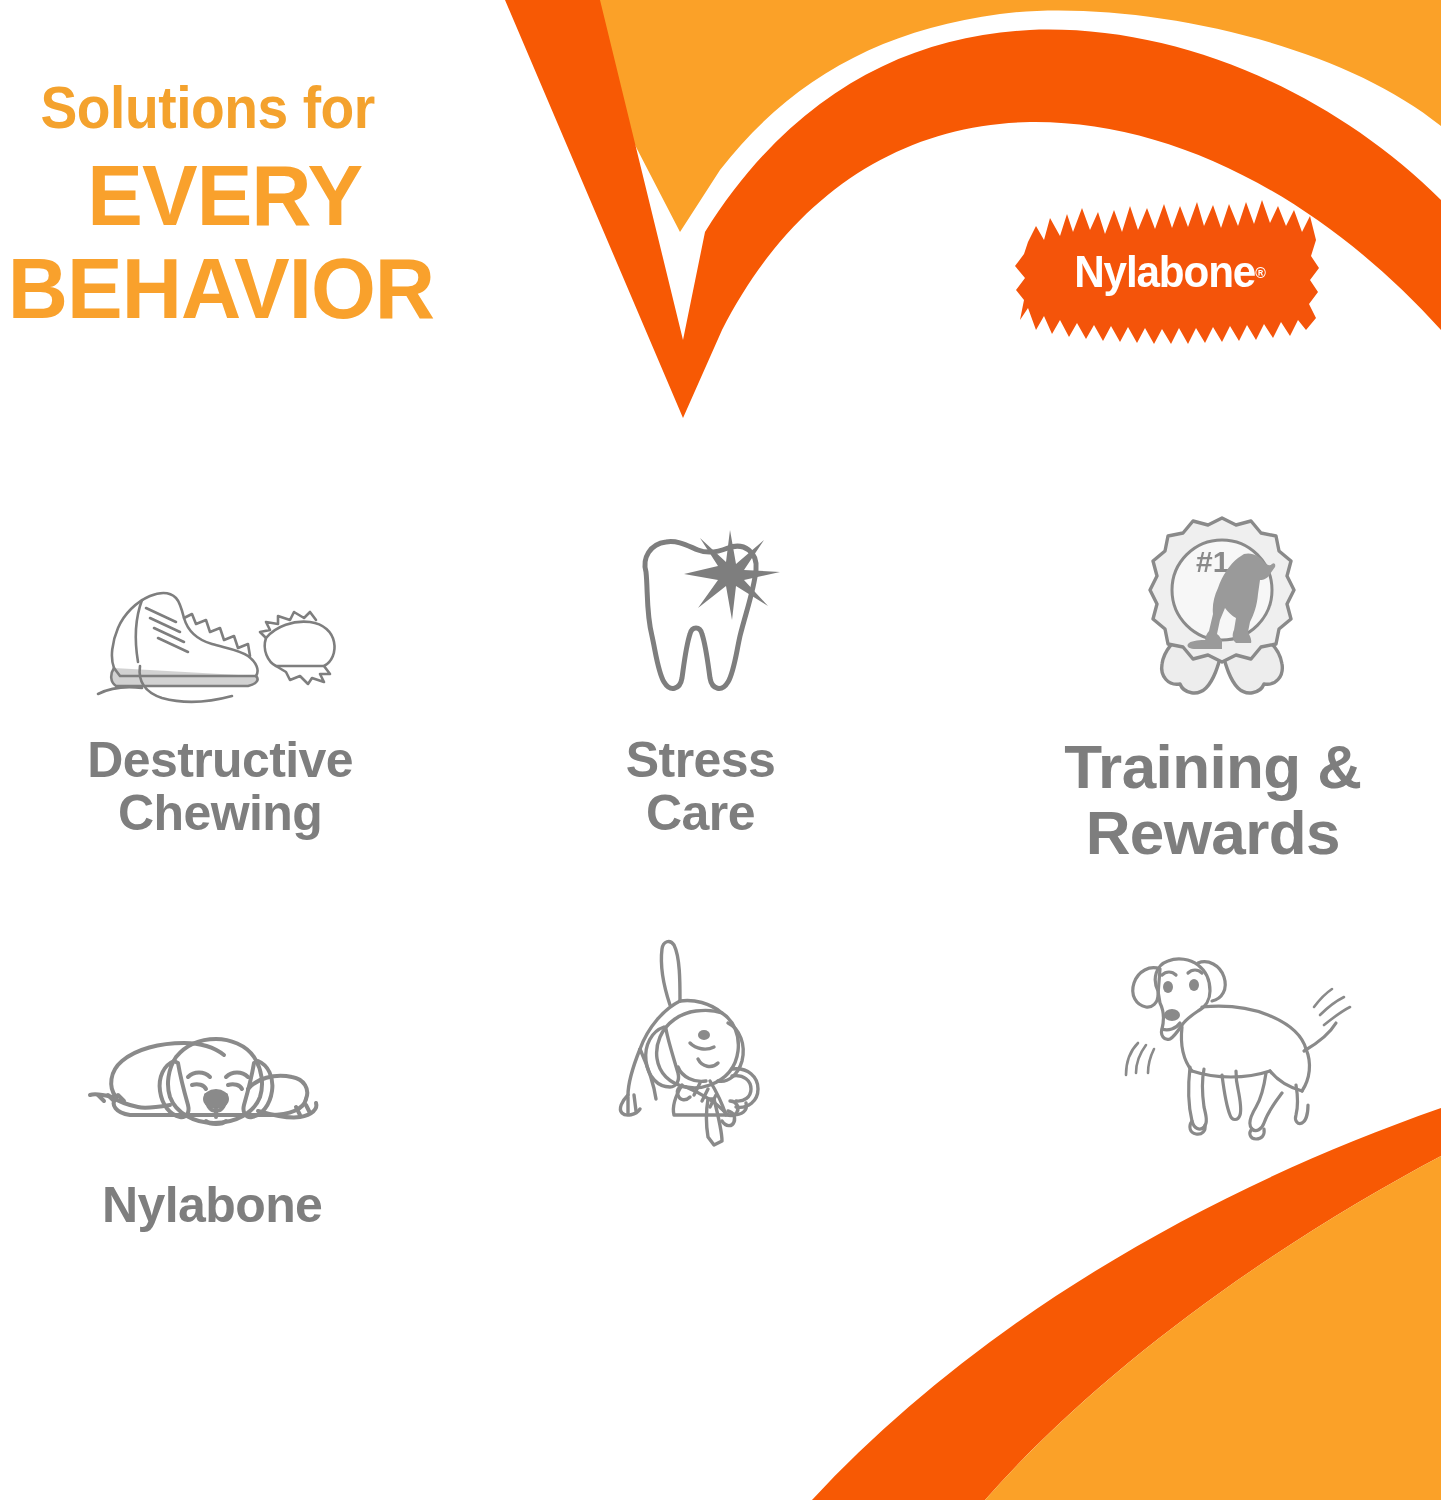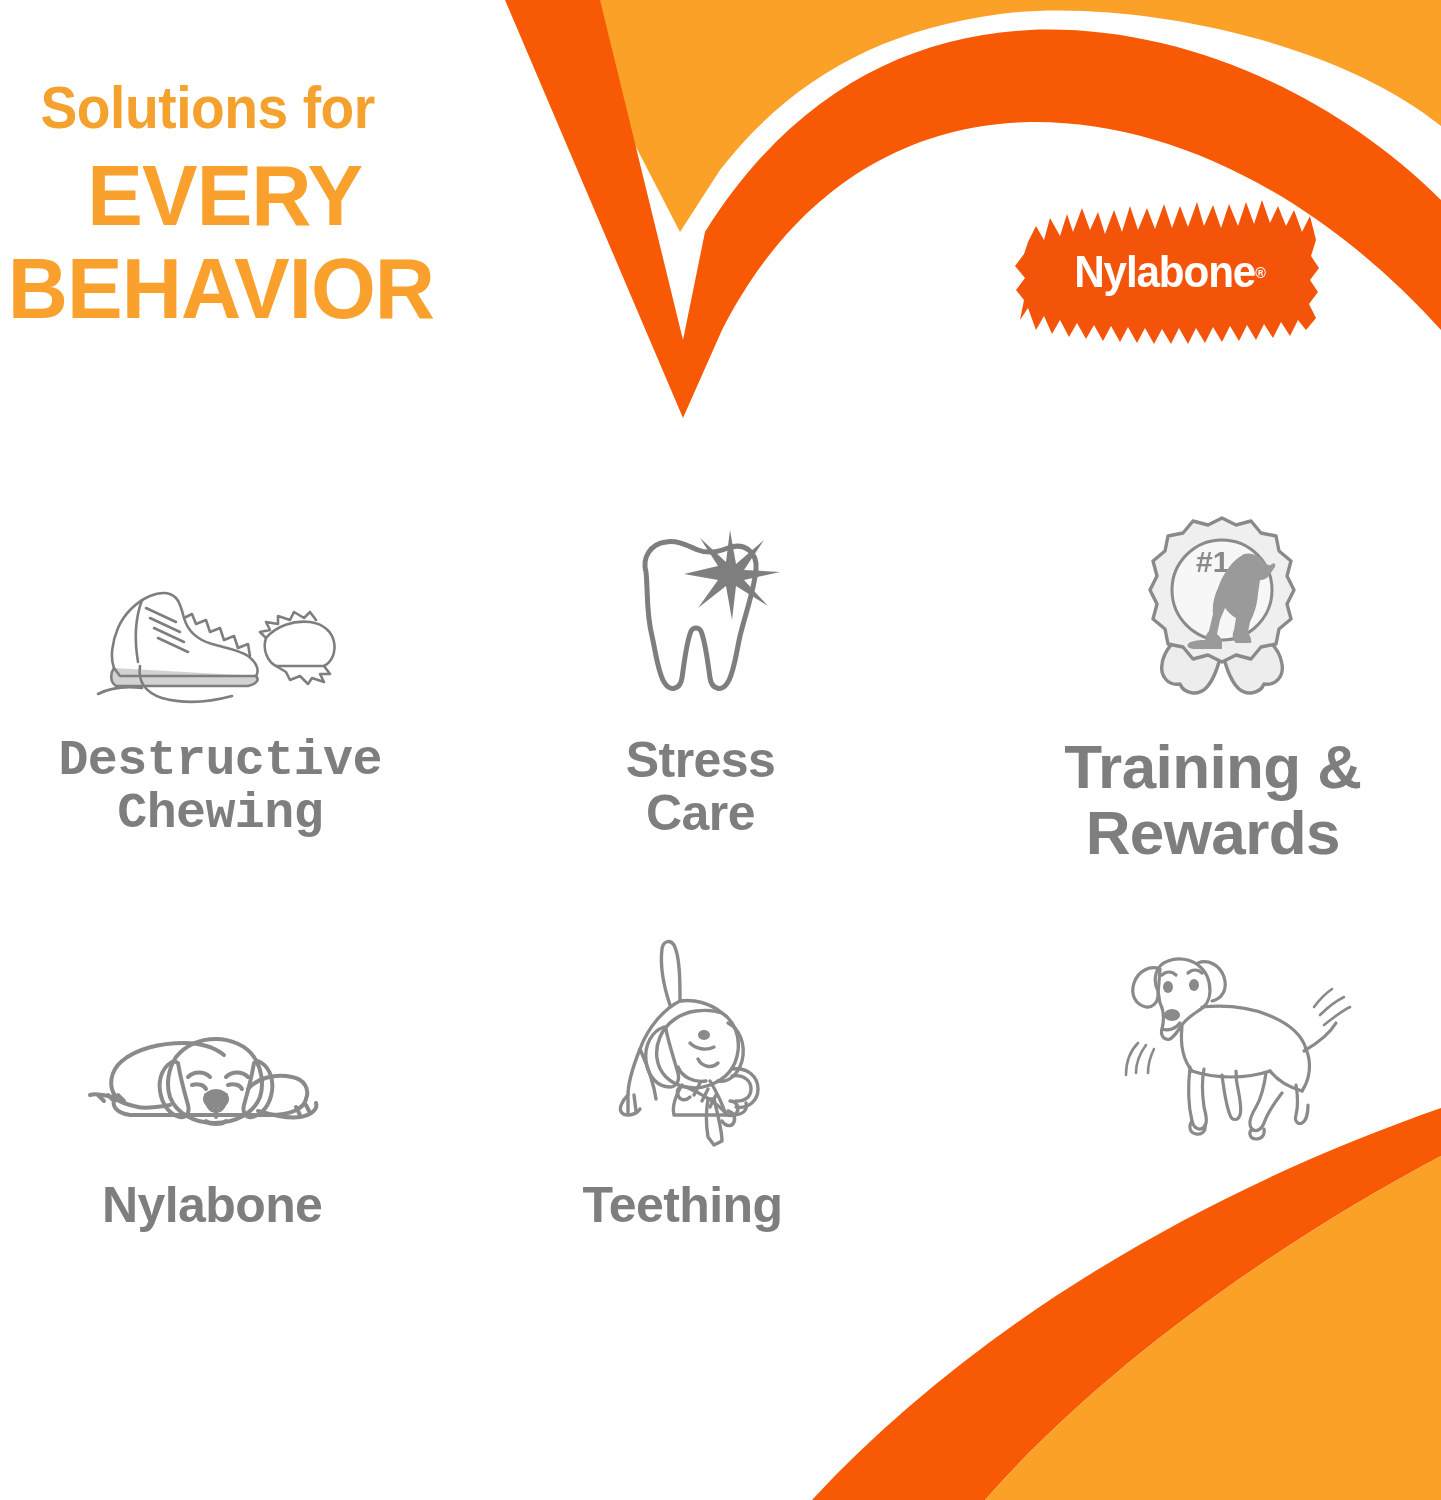--- a/index.html
+++ b/index.html
@@ -126,21 +126,21 @@
     text-align: center;
     color: #7E7E7E;
     font-size: 50px;
     font-weight: bold;
     line-height: 1.06;
     letter-spacing: -0.6px;
     white-space: pre-line;
   }
 
   
-  .cell-1 .cell-label { font-size: 50px; transform: translateX(-20px); font-family: Liberation Mono, monospace; }
+  .cell-1 .cell-label { font-size: 50px; transform: translateX(-20px); }
   .cell-2 .cell-label { font-size: 50px; transform: translateX(-20px); }
   .cell-3 .cell-label { font-size: 62px; transform: translateX(12px); }
   .cell-4 .cell-label { font-size: 50px; transform: translateX(-28px); }
   .cell-5 .cell-label { font-size: 50px; transform: translateX(-38px); }
   .cell-6 .cell-label { font-size: 50px; transform: translateX(20px); }
 
   .cell-1 .cell-icon { transform: translateX(-10px); }
   .cell-2 .cell-icon { transform: translateX(-22px); }
   .cell-3 .cell-icon { transform: translateX(22px); }
   .cell-4 .cell-icon { transform: translateX(-30px); }
@@ -381,21 +381,20 @@
           <path d="M140 186 C144 192 150 192 152 187 C154 182 151 177 146 176"></path>
           <path d="M118 148 L112 160 M126 154 L120 166 M134 160 L128 172"></path>
 
           <path d="M150 134 C166 132 176 142 176 154 C176 166 166 174 154 172"></path>
           <path d="M150 141 C162 139 169 146 169 154 C169 162 162 167 154 166"></path>
 
           <path d="M132 164 C136 180 140 196 140 206 L132 210 L126 202
                    C124 190 124 176 126 164 Z"></path>
         </svg>
       </div>
-      <div class="cell-label">Teething</div>
     </div>
 
     <div class="cell cell-6 row2">
       <div class="cell-icon">
         <svg viewBox="0 0 250 220" width="250" height="220" fill="none" stroke="#8A8A8A" stroke-width="3.2" stroke-linecap="round" stroke-linejoin="round">
 
           <path d="M52 46 C46 34 50 20 62 16 C72 12 84 14 92 20
                    C100 26 104 36 104 46 C104 54 100 62 92 66
                    C86 70 80 74 76 80 C72 86 68 92 64 94
                    C58 96 54 90 56 84 C58 76 58 66 54 58 Z"></path>

